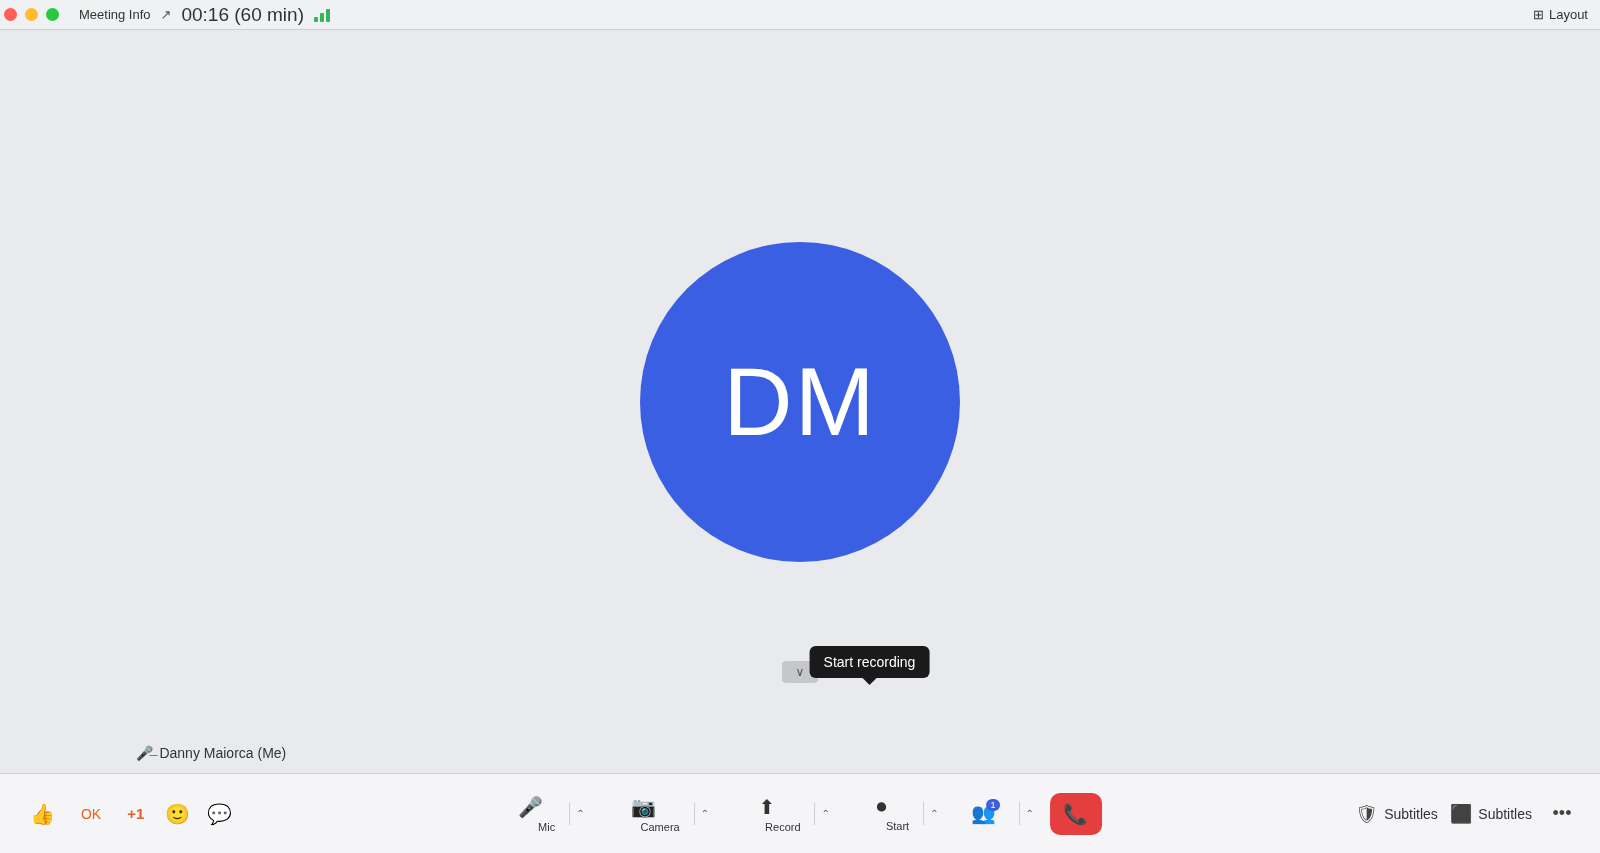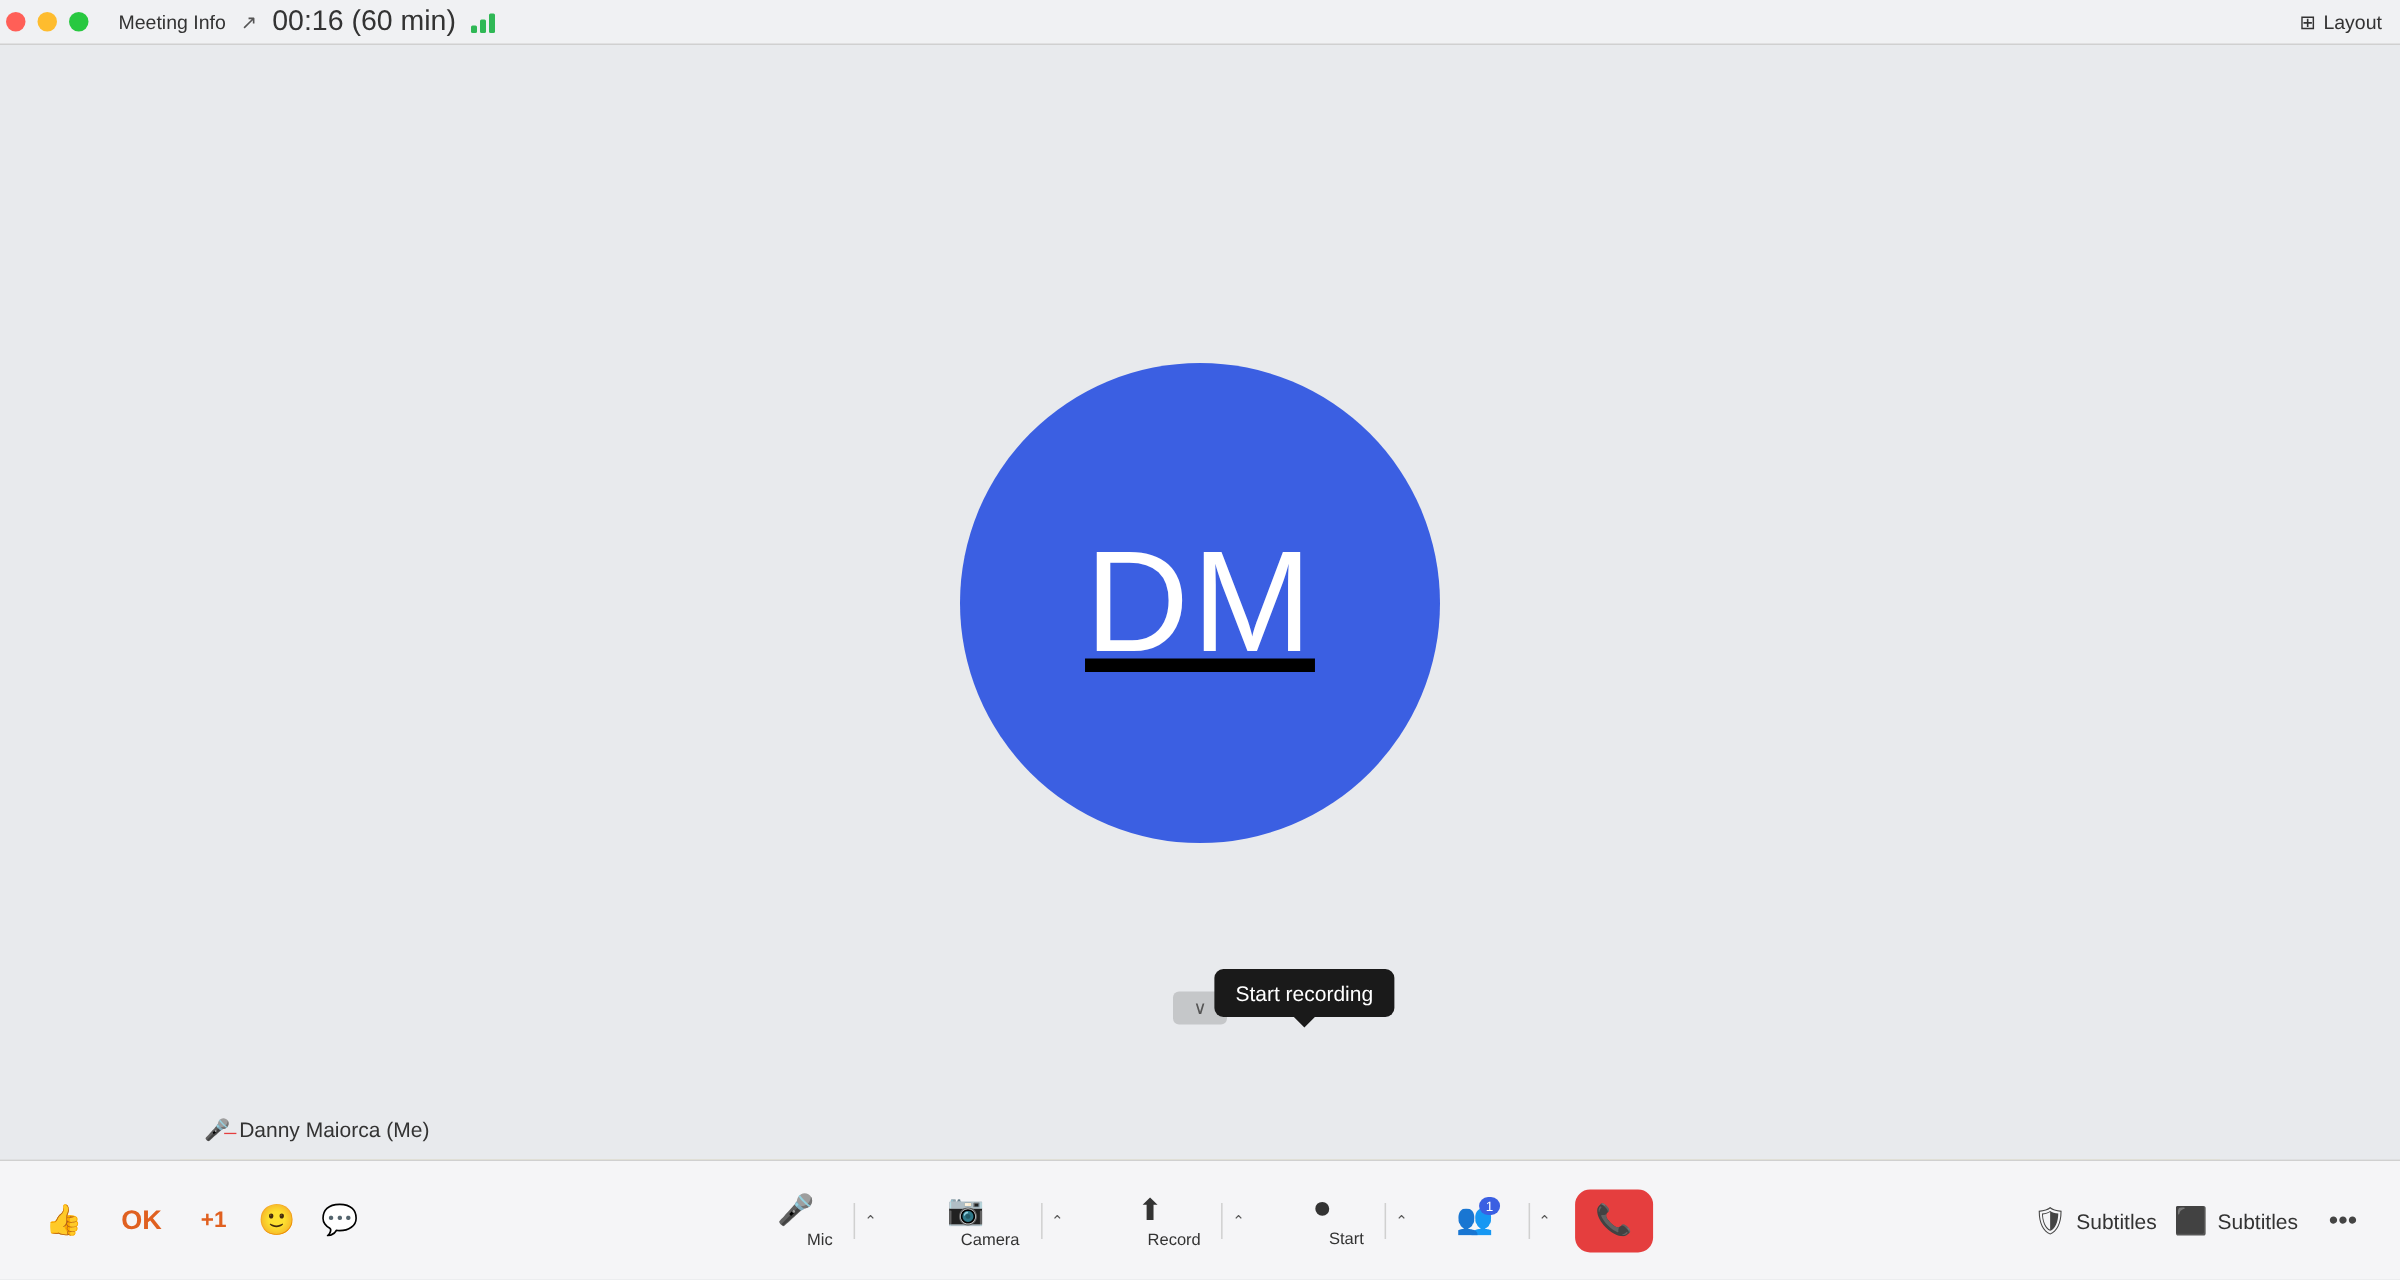--- a/index.html
+++ b/index.html
@@ -86,21 +86,20 @@
       width: 120px;
       background: #e8eaed;
     }
     .video-area {
       flex: 1;
       background: #fde047;
       display: flex;
       align-items: center;
       justify-content: center;
       position: relative;
-      text-decoration: underline;
     }
     .video-main {
       width: calc(100% - 0px);
       height: 100%;
       background: #e8eaed;
       display: flex;
       align-items: center;
       justify-content: center;
       position: relative;
     }
@@ -187,21 +186,21 @@
       align-items: center;
       justify-content: center;
       padding: 6px 10px;
       border-radius: 8px;
       cursor: pointer;
       font-size: 15px;
       color: #e06020;
       font-weight: 700;
     }
     .reaction-btn.thumbs { font-size: 20px; }
-    .reaction-btn.ok { font-size: 18px; font-weight: 700; color: #e06020; }
+    .reaction-btn.ok { font-size: 14px; font-weight: 400; color: #e06020; }
     .reaction-btn.plus { font-size: 15px; font-weight: 700; color: #e06020; }
     .emoji-btn {
       width: 36px;
       height: 36px;
       border-radius: 50%;
       display: flex;
       align-items: center;
       justify-content: center;
       cursor: pointer;
       font-size: 20px;

